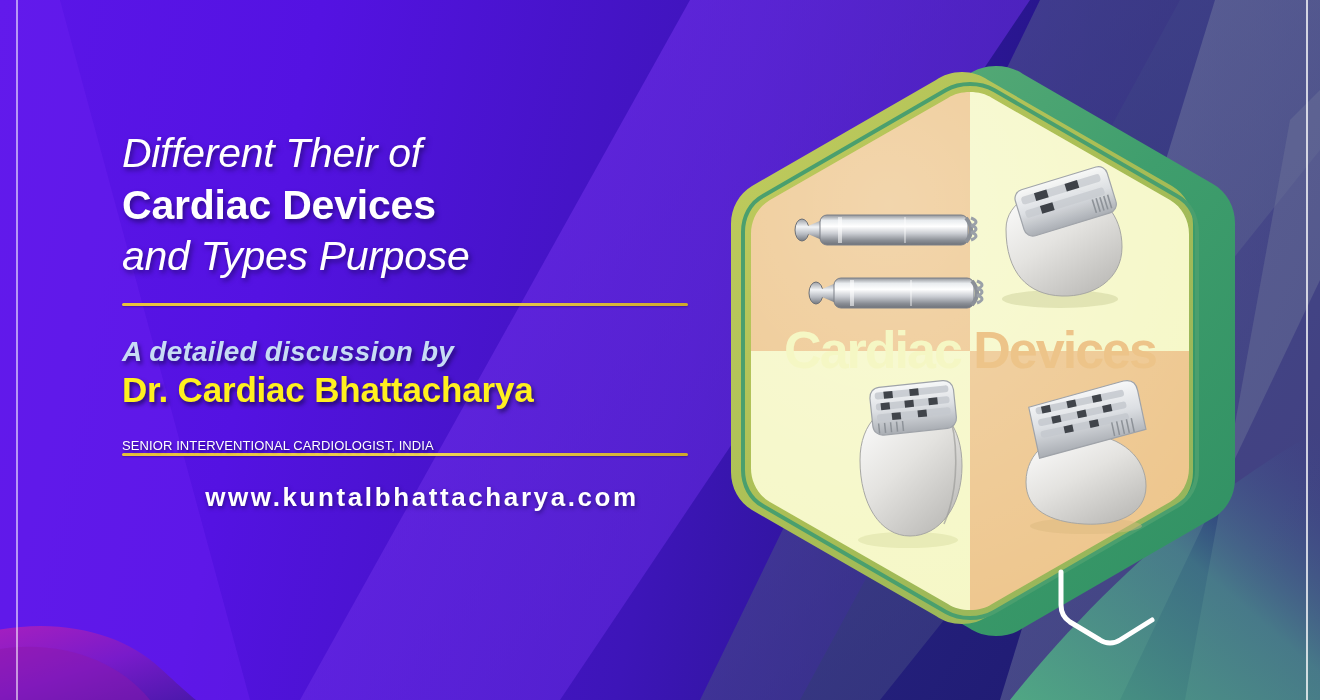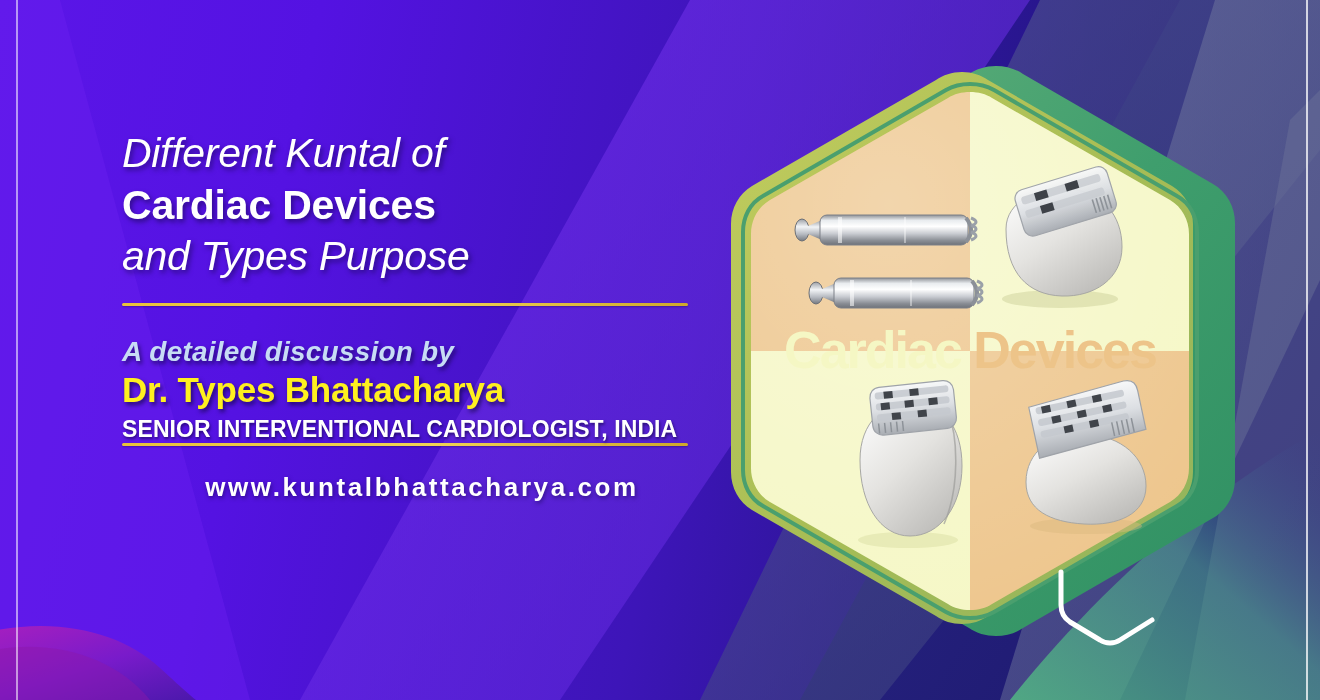--- a/index.html
+++ b/index.html
@@ -67,24 +67,24 @@
   .doctor{
     color:#fff01f;
     font-size:35px;
     font-weight:700;
     letter-spacing:-.2px;
     margin-top:2px;
     text-shadow:2px 3px 4px rgba(10,4,50,.65);
   }
   .credential{
     color:#ffffff;
-    font-size:23px;
-    font-weight:700;
+    font-size:13px;
+    font-weight:400;
     letter-spacing:.1px;
-    margin-top:6px;
+    margin-top:28px;
     text-shadow:1px 2px 3px rgba(10,4,50,.6);
   }
   .spacer-rule{ margin-top:24px; }
 
   .site{
     margin-top:26px;
     color:#ffffff;
     font-size:26px;
     font-weight:700;
     letter-spacing:2.6px;
@@ -364,29 +364,29 @@
         <g clip-path="url(#clipRightHalf)">
           <text x="270" y="310" text-anchor="middle" font-family="Liberation Sans, sans-serif" font-size="52" font-weight="700" letter-spacing="-2" fill="#edc489">Cardiac Devices</text>
         </g>
       </g>
     </svg>
   </div>
 
   <div class="content">
 
     <h1 class="title">
-      <span class="l1">Different Kuntal of</span>
+      <span class="l1">Different Their of</span>
       <span class="strong">Cardiac Devices</span>
       <span class="l3">and Types Purpose</span>
     </h1>
 
     <div class="rule"></div>
 
     <div class="byline">A detailed discussion by</div>
-    <div class="doctor">Dr. Types Bhattacharya</div>
+    <div class="doctor">Dr. Cardiac Bhattacharya</div>
     <div class="credential">SENIOR INTERVENTIONAL CARDIOLOGIST, INDIA</div>
 
     <div class="rule second spacer-rule"></div>
 
     <div class="site">www.kuntalbhattacharya.com</div>
   </div>
 
 </div>
 
 </body></html>

